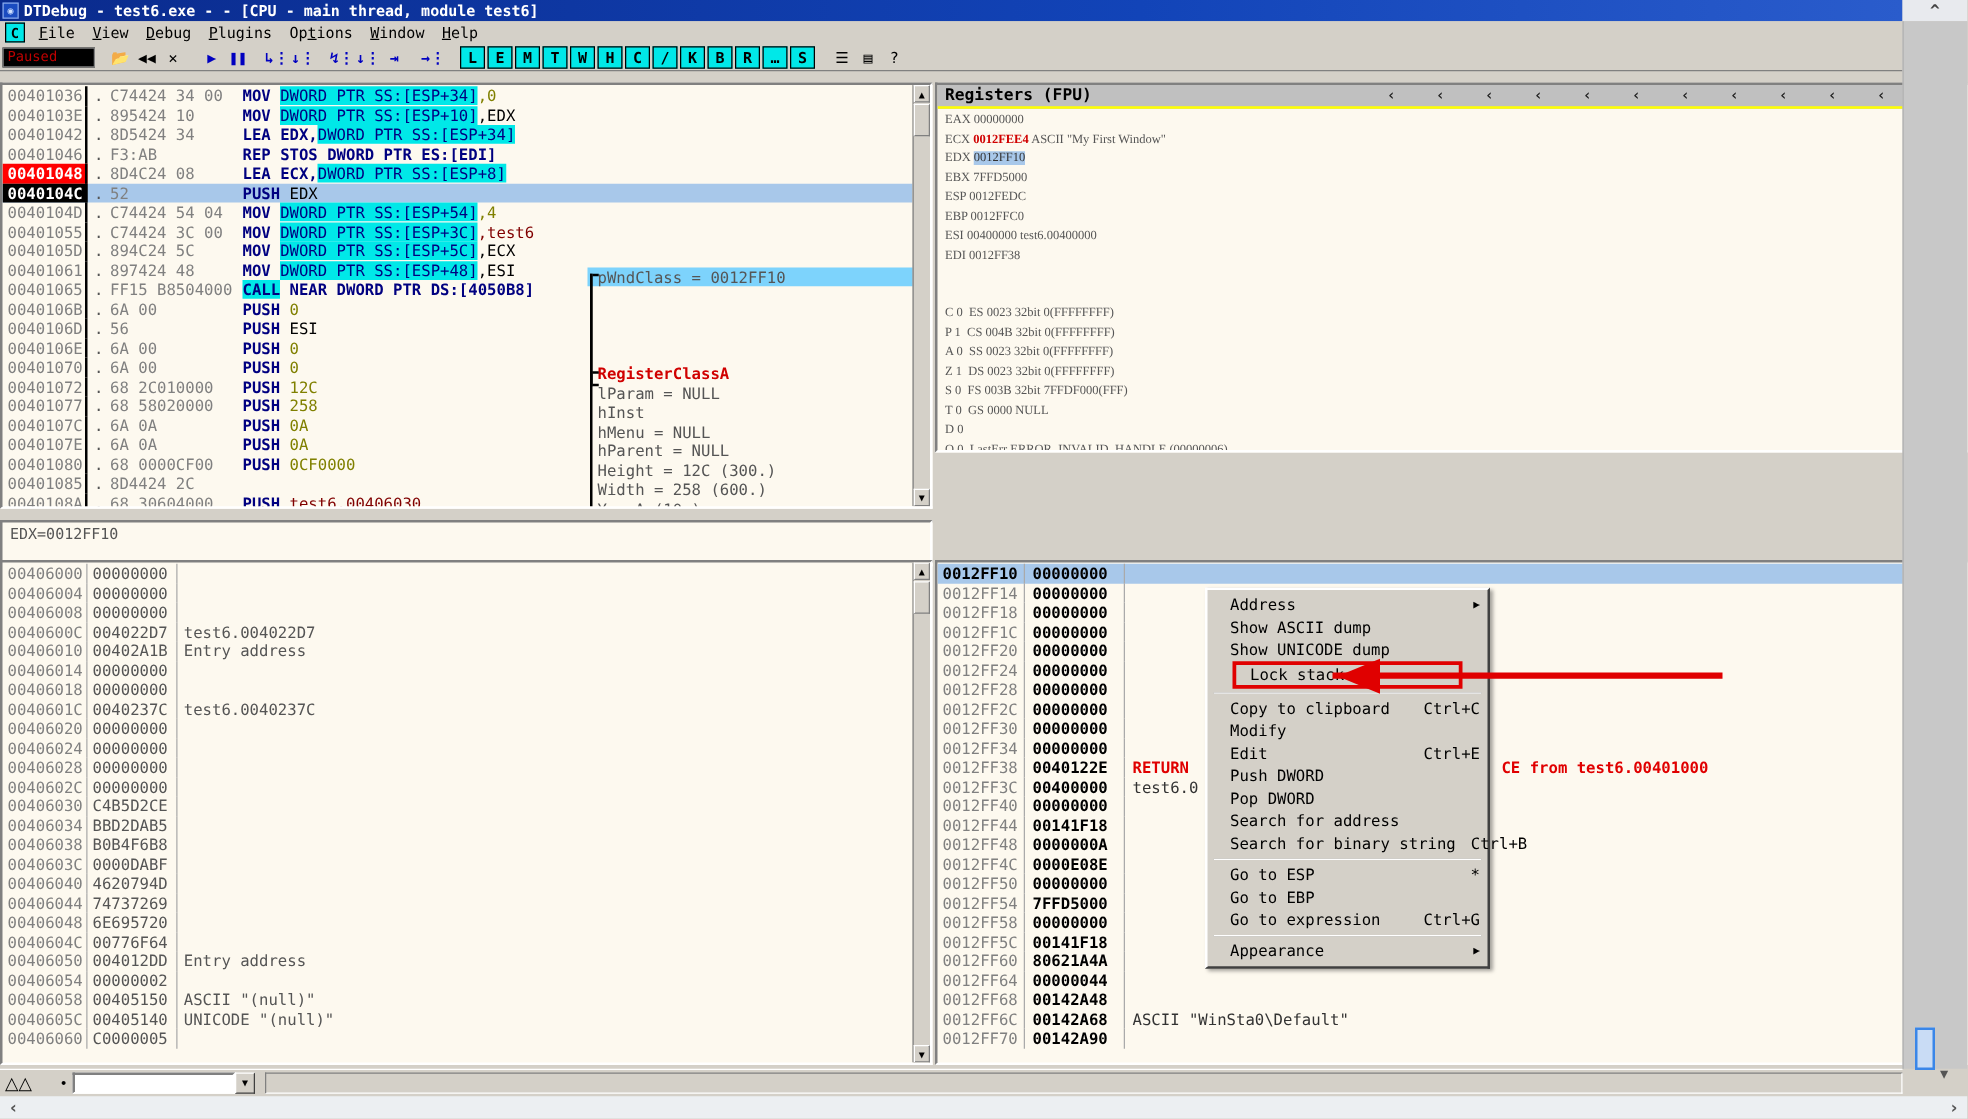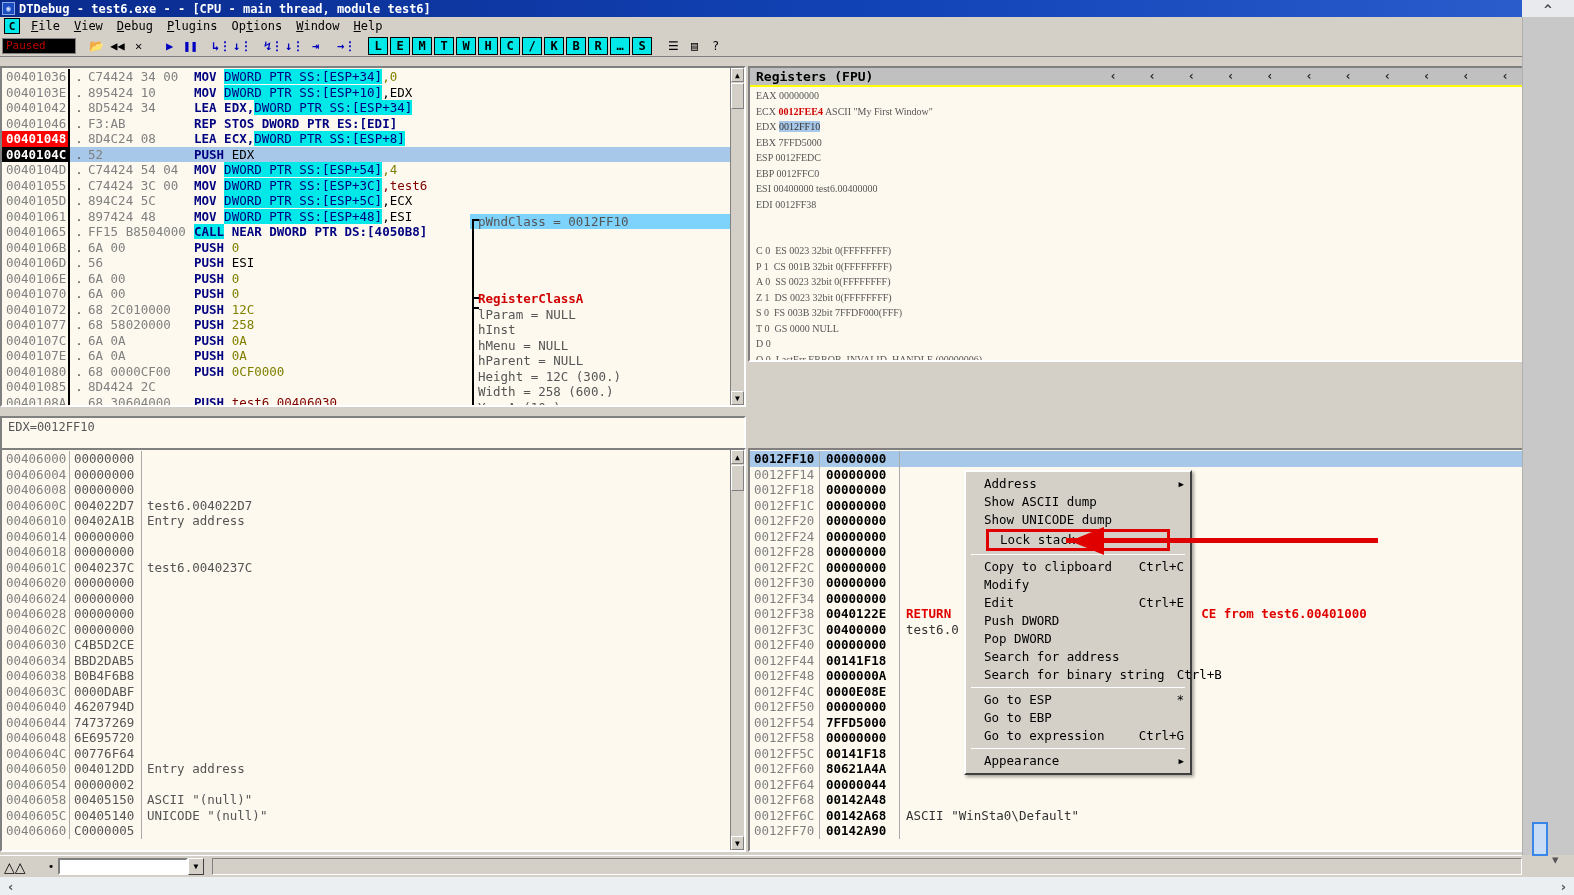--- a/index.html
+++ b/index.html
@@ -474,21 +474,21 @@
         <div class="rline"><span class="rname">ECX </span><span class="rval-red">0012FEE4</span><span class="rcom"> ASCII "My First Window"</span></div>
         <div class="rline"><span class="rname">EDX </span><span class="rval-sel">0012FF10</span></div>
         <div class="rline"><span class="rname">EBX </span><span class="rval">7FFD5000</span></div>
         <div class="rline"><span class="rname">ESP </span><span class="rval">0012FEDC</span></div>
         <div class="rline"><span class="rname">EBP </span><span class="rval">0012FFC0</span></div>
         <div class="rline"><span class="rname">ESI </span><span class="rval">00400000</span><span class="rcom"> test6.00400000</span></div>
         <div class="rline"><span class="rname">EDI </span><span class="rval">0012FF38</span></div>
         <div class="rline">&nbsp;</div>
         <div class="rline">&nbsp;</div>
         <div class="rline">C 0  ES 0023 32bit 0(FFFFFFFF)</div>
-        <div class="rline">P 1  CS 001B 32bit 0(FFFFFFFF)</div>
+        <div class="rline">P 1  CS 004B 32bit 0(FFFFFFFF)</div>
         <div class="rline">A 0  SS 0023 32bit 0(FFFFFFFF)</div>
         <div class="rline">Z 1  DS 0023 32bit 0(FFFFFFFF)</div>
         <div class="rline">S 0  FS 003B 32bit 7FFDF000(FFF)</div>
         <div class="rline">T 0  GS 0000 NULL</div>
         <div class="rline">D 0</div>
         <div class="rline">O 0  LastErr ERROR_INVALID_HANDLE (00000006)</div>
         <div class="rline">&nbsp;</div>
         <div class="rline">EFL 00000246 (NO,NB,E,BE,NS,PE,GE,LE)</div>
         <div class="rline">&nbsp;</div>
         <div class="rline">ST0 empty 1.1855193531588857000e+292</div>

